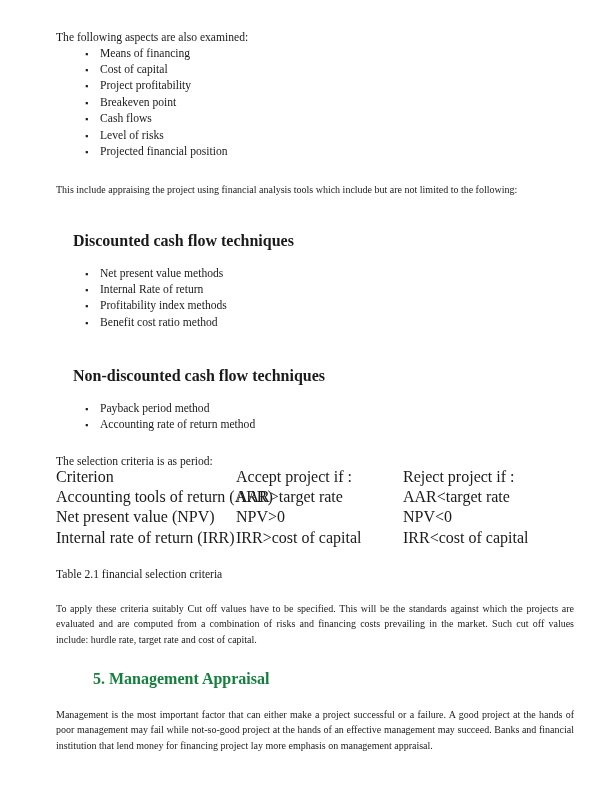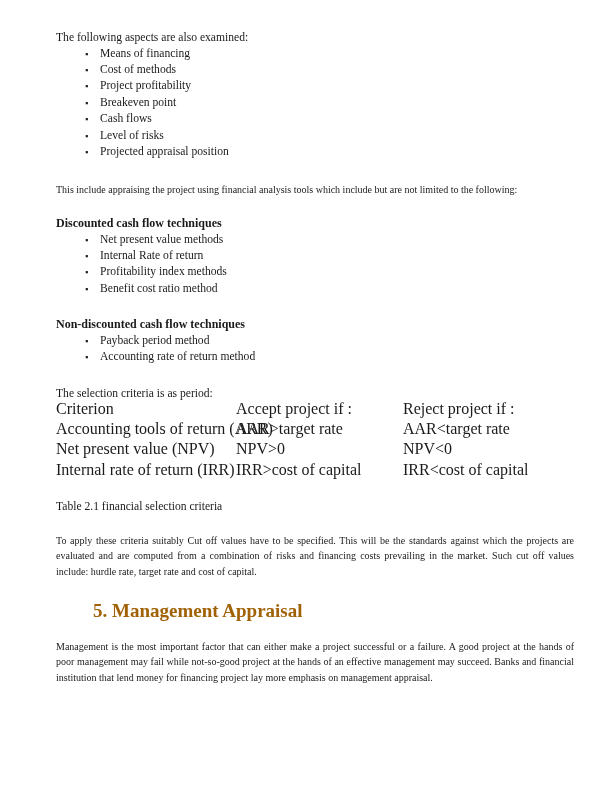--- a/index.html
+++ b/index.html
@@ -36,24 +36,24 @@
     text-align: justify;
     text-justify: inter-word;
     margin: 0;
   }
   .lead {
     font-size: 11.6px;
     line-height: 15.6px;
     margin: 0;
   }
   .sec-head {
-    font-size: 12px;
+    font-size: 16px;
     line-height: 15.6px;
     font-weight: bold;
-    margin: 0;
+    margin: 17px;
   }
 
   
   ul.bullets {
     list-style: none;
     margin: 0;
     padding: 0;
   }
   ul.bullets li {
     position: relative;
@@ -83,47 +83,47 @@
     white-space: nowrap;
   }
   .crit-table tr.r-head td { padding-bottom: 0px; }
   .crit-table tr.r-gap td { padding-top: 4.5px; }
   .col-a { width: 180px; }
   .col-b { width: 167px; margin-left: 9px; }
   .col-c { width: 171px; }
 
   
   .blue-head {
-    font-size: 19px;
+    font-size: 16px;
     line-height: 17px;
     font-weight: bold;
-    color: #a16207;
+    color: #15803d;
     margin: 0;
     padding-left: 37px;
   }
   .sp-18 { height: 18px; }
   .sp-20 { height: 20px; }
   .sp-22 { height: 22px; }
 </style>
 </head>
 <body>
 
 <div class="page">
   <div class="content">
 
     <p class="lead">The following aspects are also examined:</p>
 
     <ul class="bullets">
       <li><span class="bdot">▪</span><span>Means of financing</span></li>
-      <li><span class="bdot">▪</span><span>Cost of methods</span></li>
+      <li><span class="bdot">▪</span><span>Cost of capital</span></li>
       <li><span class="bdot">▪</span><span>Project profitability</span></li>
       <li><span class="bdot">▪</span><span>Breakeven point</span></li>
       <li><span class="bdot">▪</span><span>Cash flows</span></li>
       <li><span class="bdot">▪</span><span>Level of risks</span></li>
-      <li><span class="bdot">▪</span><span>Projected appraisal position</span></li>
+      <li><span class="bdot">▪</span><span>Projected financial position</span></li>
     </ul>
 
     <div class="sp-22"></div>
 
     <p class="para">This include appraising the project using financial analysis tools which include but are not limited to the following:</p>
 
     <div class="sp-18"></div>
 
     <p class="sec-head">Discounted cash flow techniques</p>
     <ul class="bullets">

